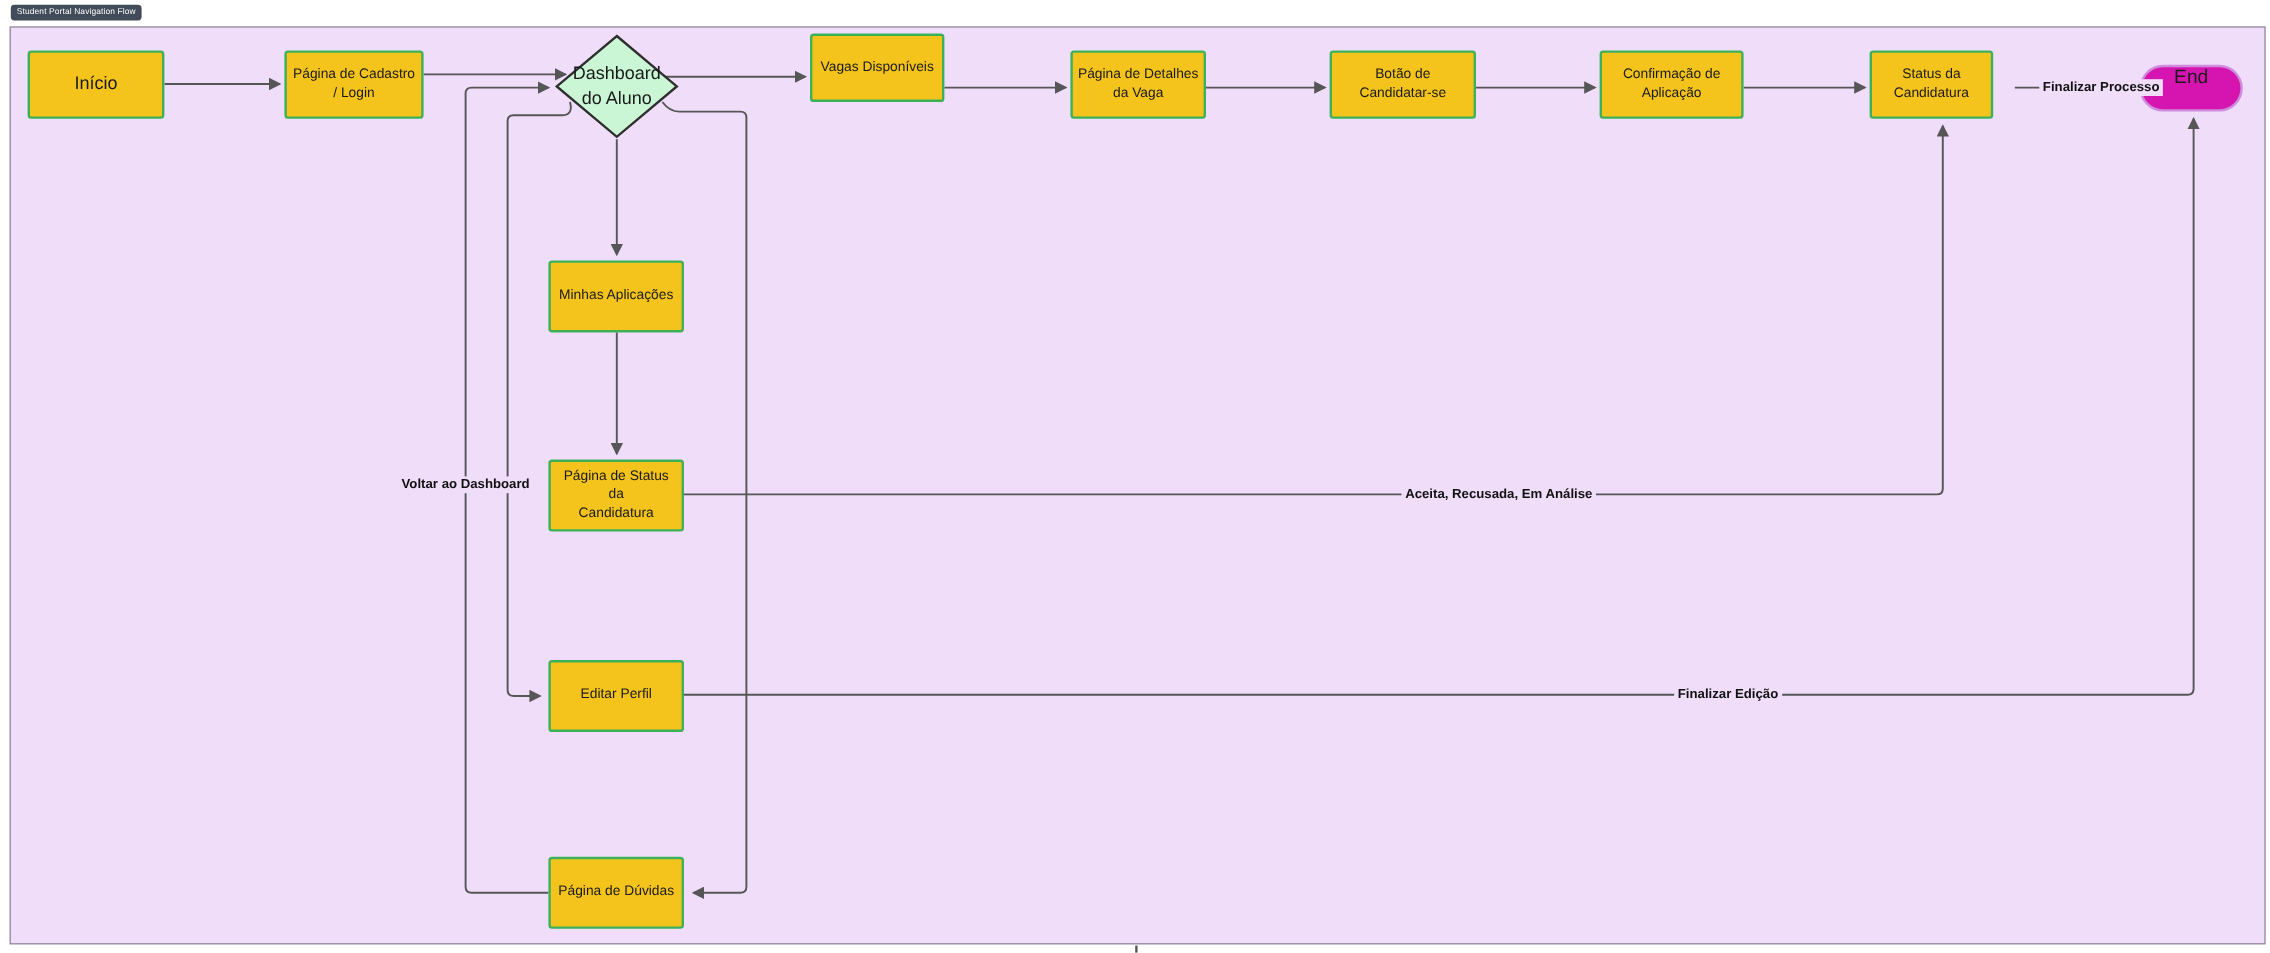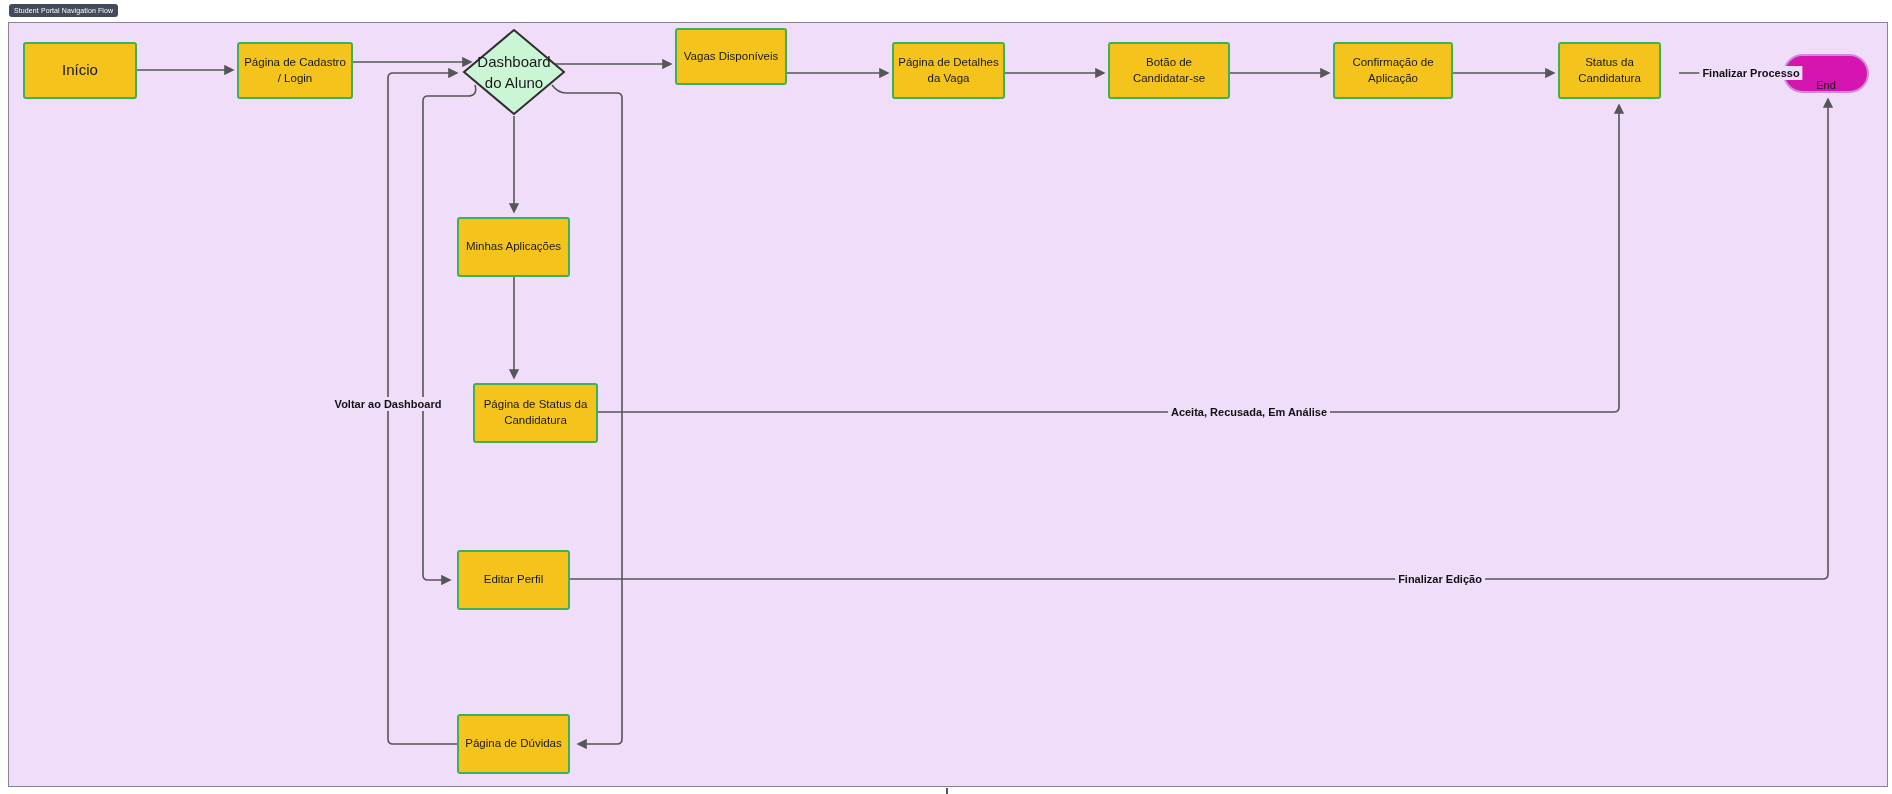--- a/index.html
+++ b/index.html
@@ -31,23 +31,23 @@
 
   .edges{position:absolute;left:0;top:0;width:1892px;height:794px;z-index:1;pointer-events:none;}
   .edge{stroke:var(--edge-color);stroke-width:1.6;fill:none;}
   .arrowhead{fill:var(--edge-color);}
 
   .node{position:absolute;z-index:2;display:flex;align-items:center;justify-content:center;
     text-align:center;background:var(--node-fill);border:2px solid var(--node-border);
     border-radius:3px;color:var(--node-text);font-size:11.5px;line-height:1.35;cursor:default;}
   .node .lbl{white-space:pre-line;padding:0 4px;}
   .node-start{font-size:15px;}
-  .node-end{position:absolute;z-index:2;display:flex;align-items:flex-end;justify-content:center;
+  .node-end{position:absolute;z-index:2;display:flex;align-items:flex-start;justify-content:center;
     background:var(--end-fill);border:2.5px solid var(--end-border);border-radius:20px;
-    color:var(--node-text);font-size:11px;}
+    color:var(--node-text);font-size:16px;}
   .decision{position:absolute;z-index:2;}
   .decision .lbl{position:absolute;left:0;top:0;width:100%;height:100%;display:flex;
     align-items:center;justify-content:center;text-align:center;color:var(--node-text);
     font-size:15px;line-height:1.4;white-space:pre-line;}
   .decision polygon{fill:var(--decision-fill);stroke:var(--decision-border);stroke-width:2;}
 
   .edge-label{position:absolute;z-index:3;transform:translate(-50%,-50%);
     background:var(--canvas-bg);color:#111;font-size:11px;font-weight:bold;
     padding:1px 3px;white-space:nowrap;}
 
@@ -130,21 +130,21 @@
   </div>
 
   <div class="node-end" style="left:1783px;top:54px;width:86px;height:39px;">
     <span class="lbl">End</span>
   </div>
 
   <div class="node" style="left:457px;top:217px;width:113px;height:60px;">
     <span class="lbl">Minhas Aplicações</span>
   </div>
 
-  <div class="node" style="left:457px;top:383px;width:125px;height:60px;margin-left:16px;">
+  <div class="node" style="left:457px;top:383px;width:113px;height:60px;">
     <span class="lbl">Página de Status da
 Candidatura</span>
   </div>
 
   <div class="node" style="left:457px;top:550px;width:113px;height:60px;">
     <span class="lbl">Editar Perfil</span>
   </div>
 
   <div class="node" style="left:457px;top:714px;width:113px;height:60px;">
     <span class="lbl">Página de Dúvidas</span>

